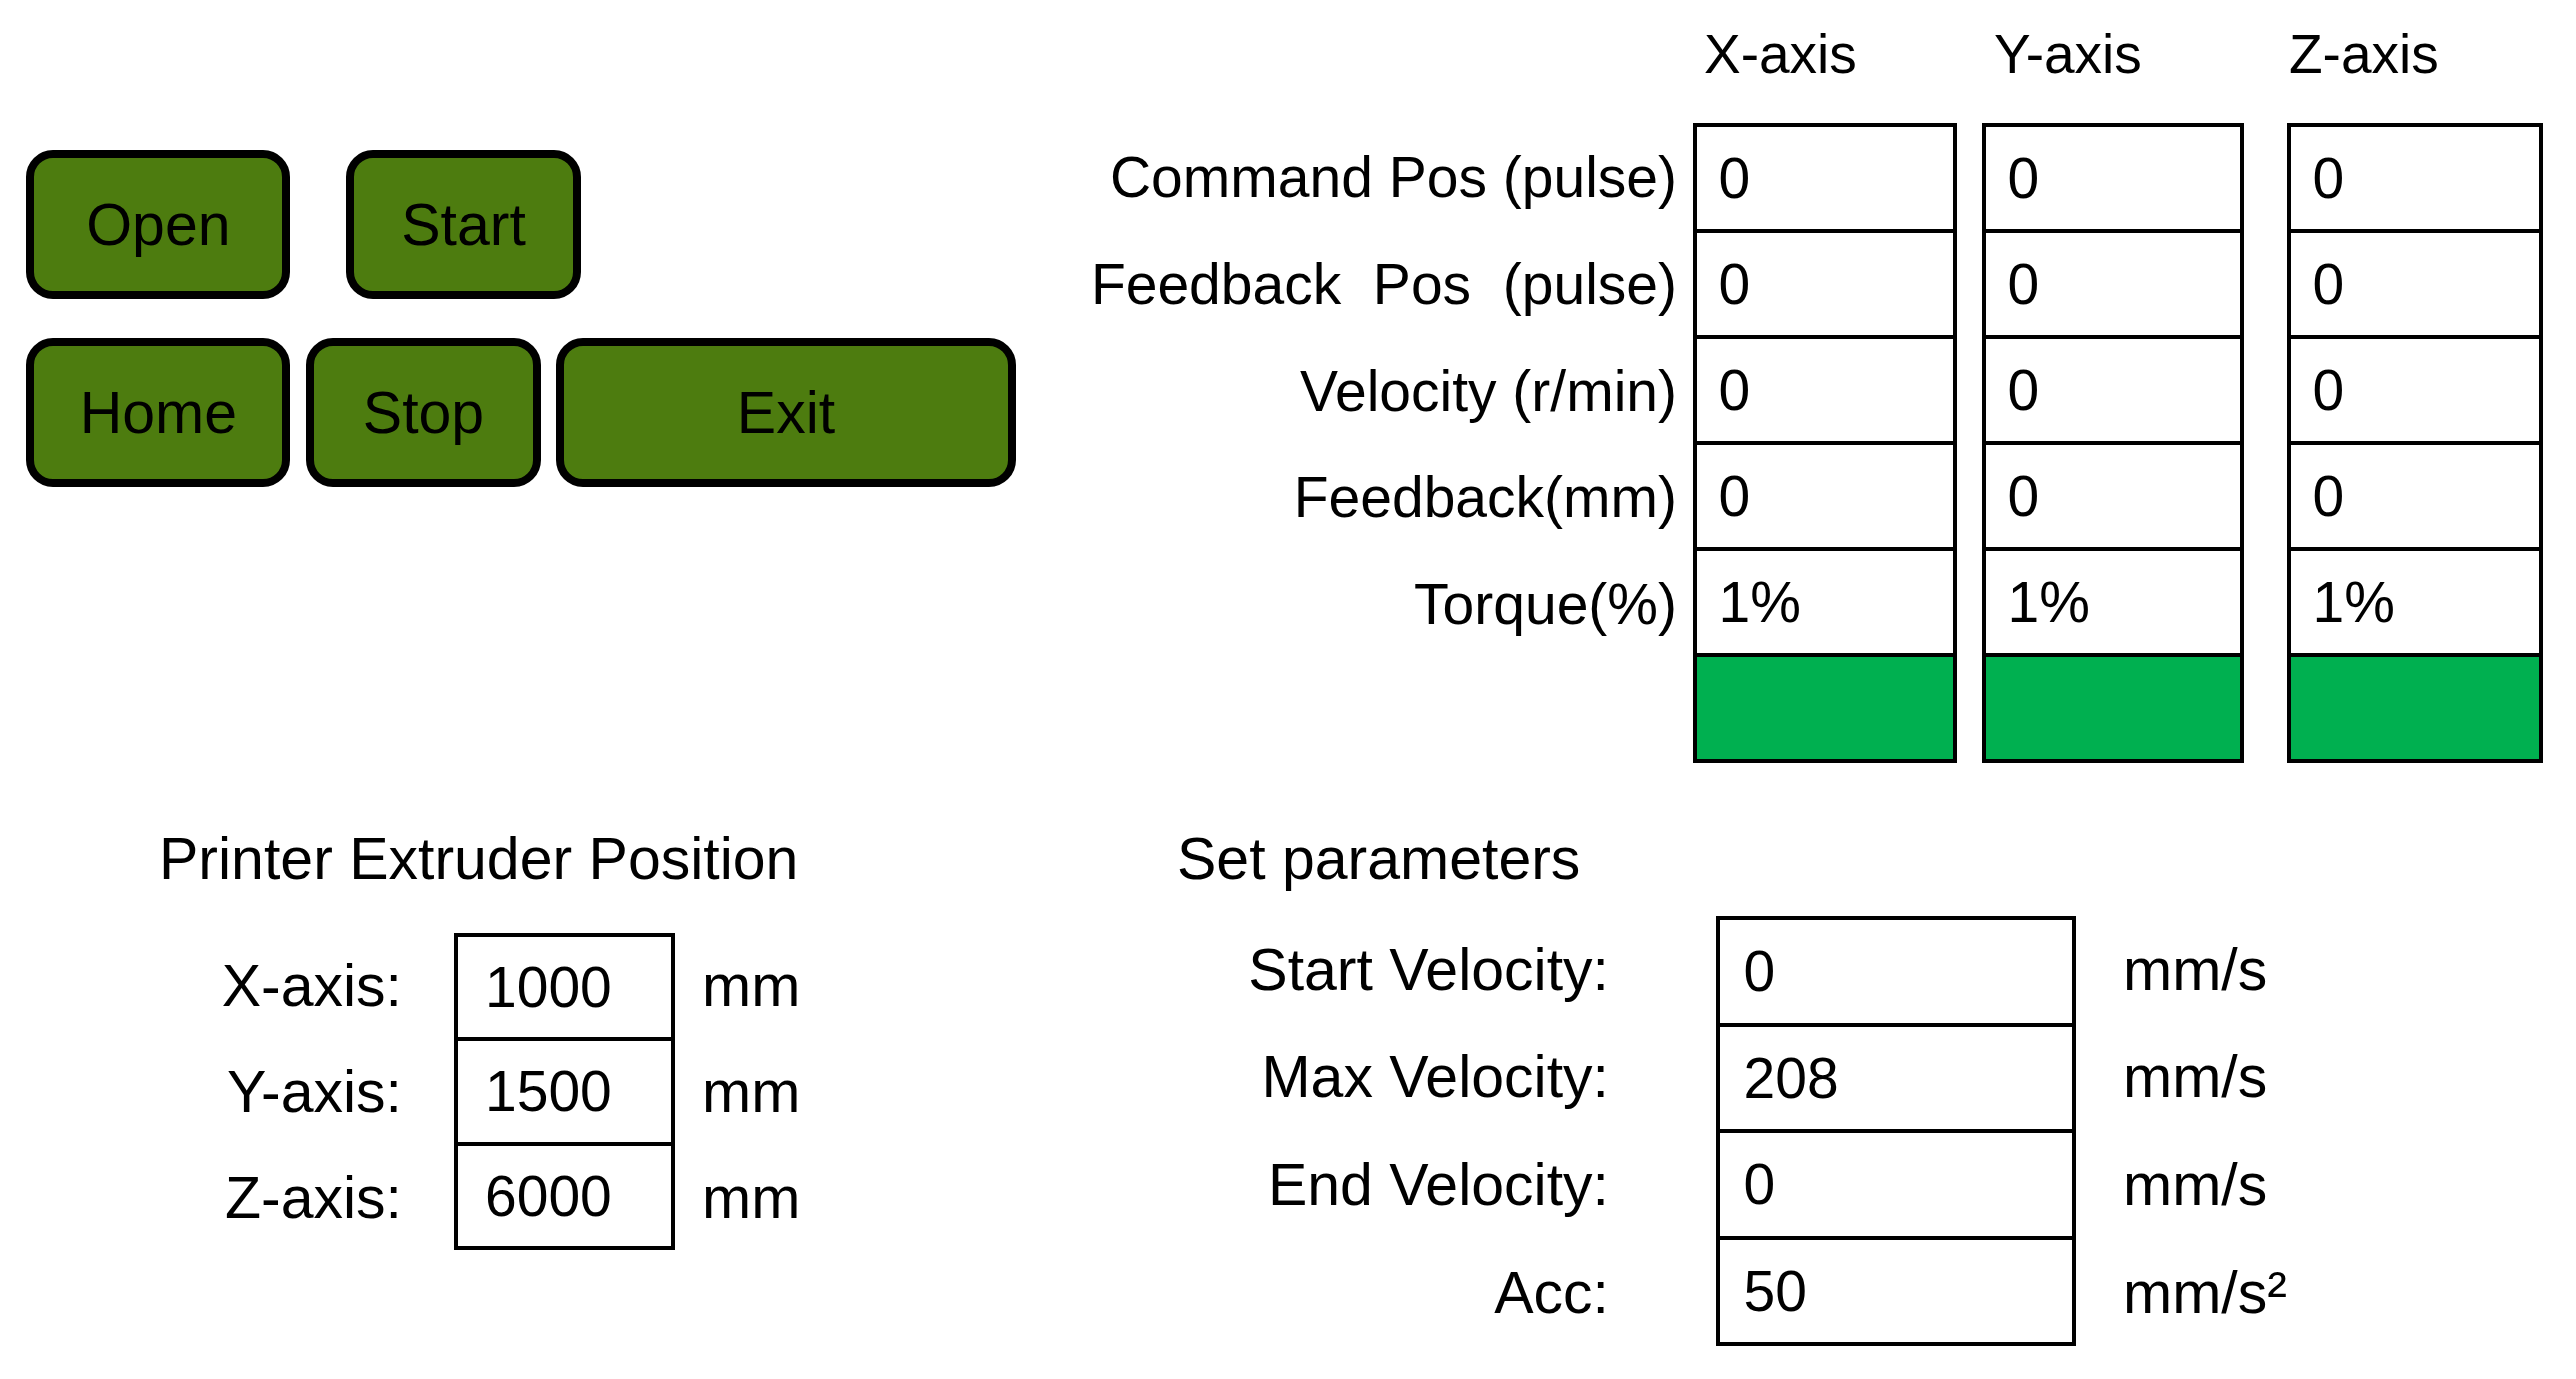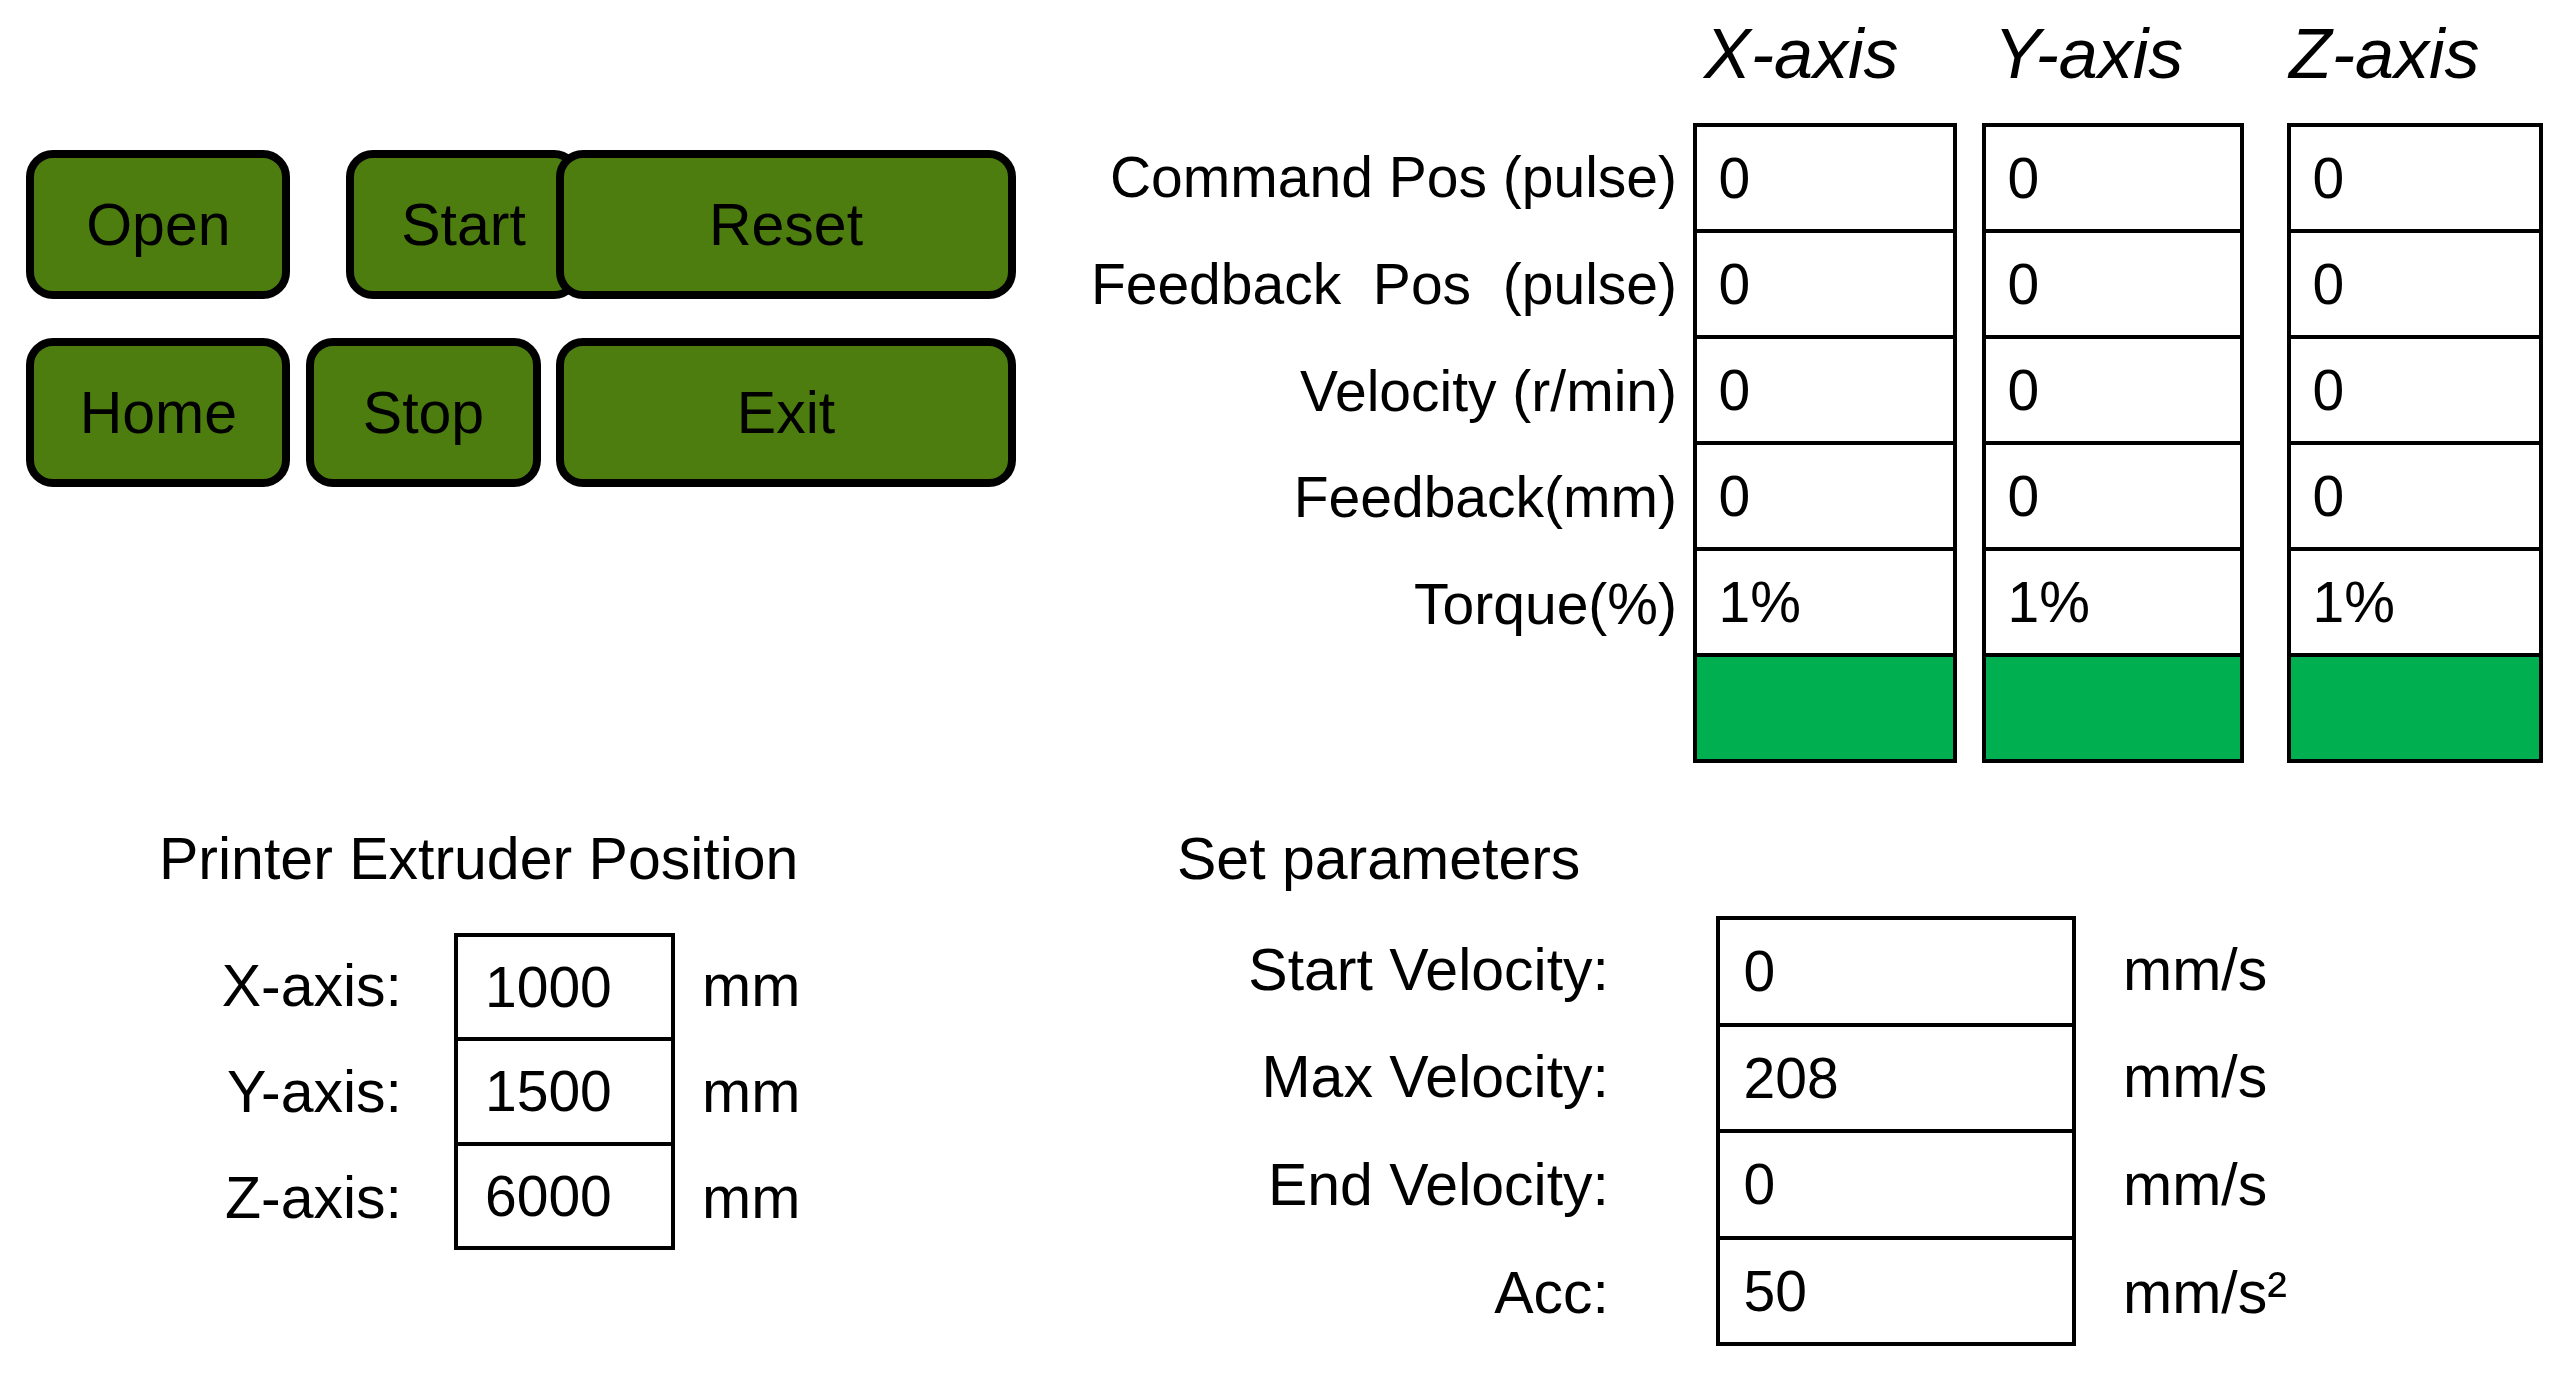--- a/index.html
+++ b/index.html
@@ -37,22 +37,21 @@
   .btn-stop  { left: 306px; top: 338px; width: 235px; height: 149px; }
   .btn-exit  { left: 556px; top: 338px; width: 460px; height: 149px; }
 
   
   .axis-header {
     position: absolute;
     top: 19.6px;
     height: 68px;
     display: flex;
     align-items: center;
-    font-size: 70px;
-    font-style: italic;
+    font-size: 55px;
   }
   .hdr-x { left: 1704px; }
   .hdr-y { left: 1994px; }
   .hdr-z { left: 2289px; }
 
   .mlabel {
     position: absolute;
     left: 998px;
     width: 679px;
     height: 107px;
@@ -207,21 +206,20 @@
   .spunit-2 { top: 1131px; }
   .spunit-3 { top: 1239px; }
 </style>
 </head>
 <body>
 
 <div class="canvas">
 
   <div class="btn btn-open">Open</div>
   <div class="btn btn-start">Start</div>
-  <div class="btn btn-reset">Reset</div>
   <div class="btn btn-home">Home</div>
   <div class="btn btn-stop">Stop</div>
   <div class="btn btn-exit">Exit</div>
 
   <div class="axis-header hdr-x">X-axis</div>
   <div class="axis-header hdr-y">Y-axis</div>
   <div class="axis-header hdr-z">Z-axis</div>
 
   <div class="mlabel mlabel-0">Command Pos (pulse)</div>
   <div class="mlabel mlabel-1">Feedback  Pos  (pulse)</div>

